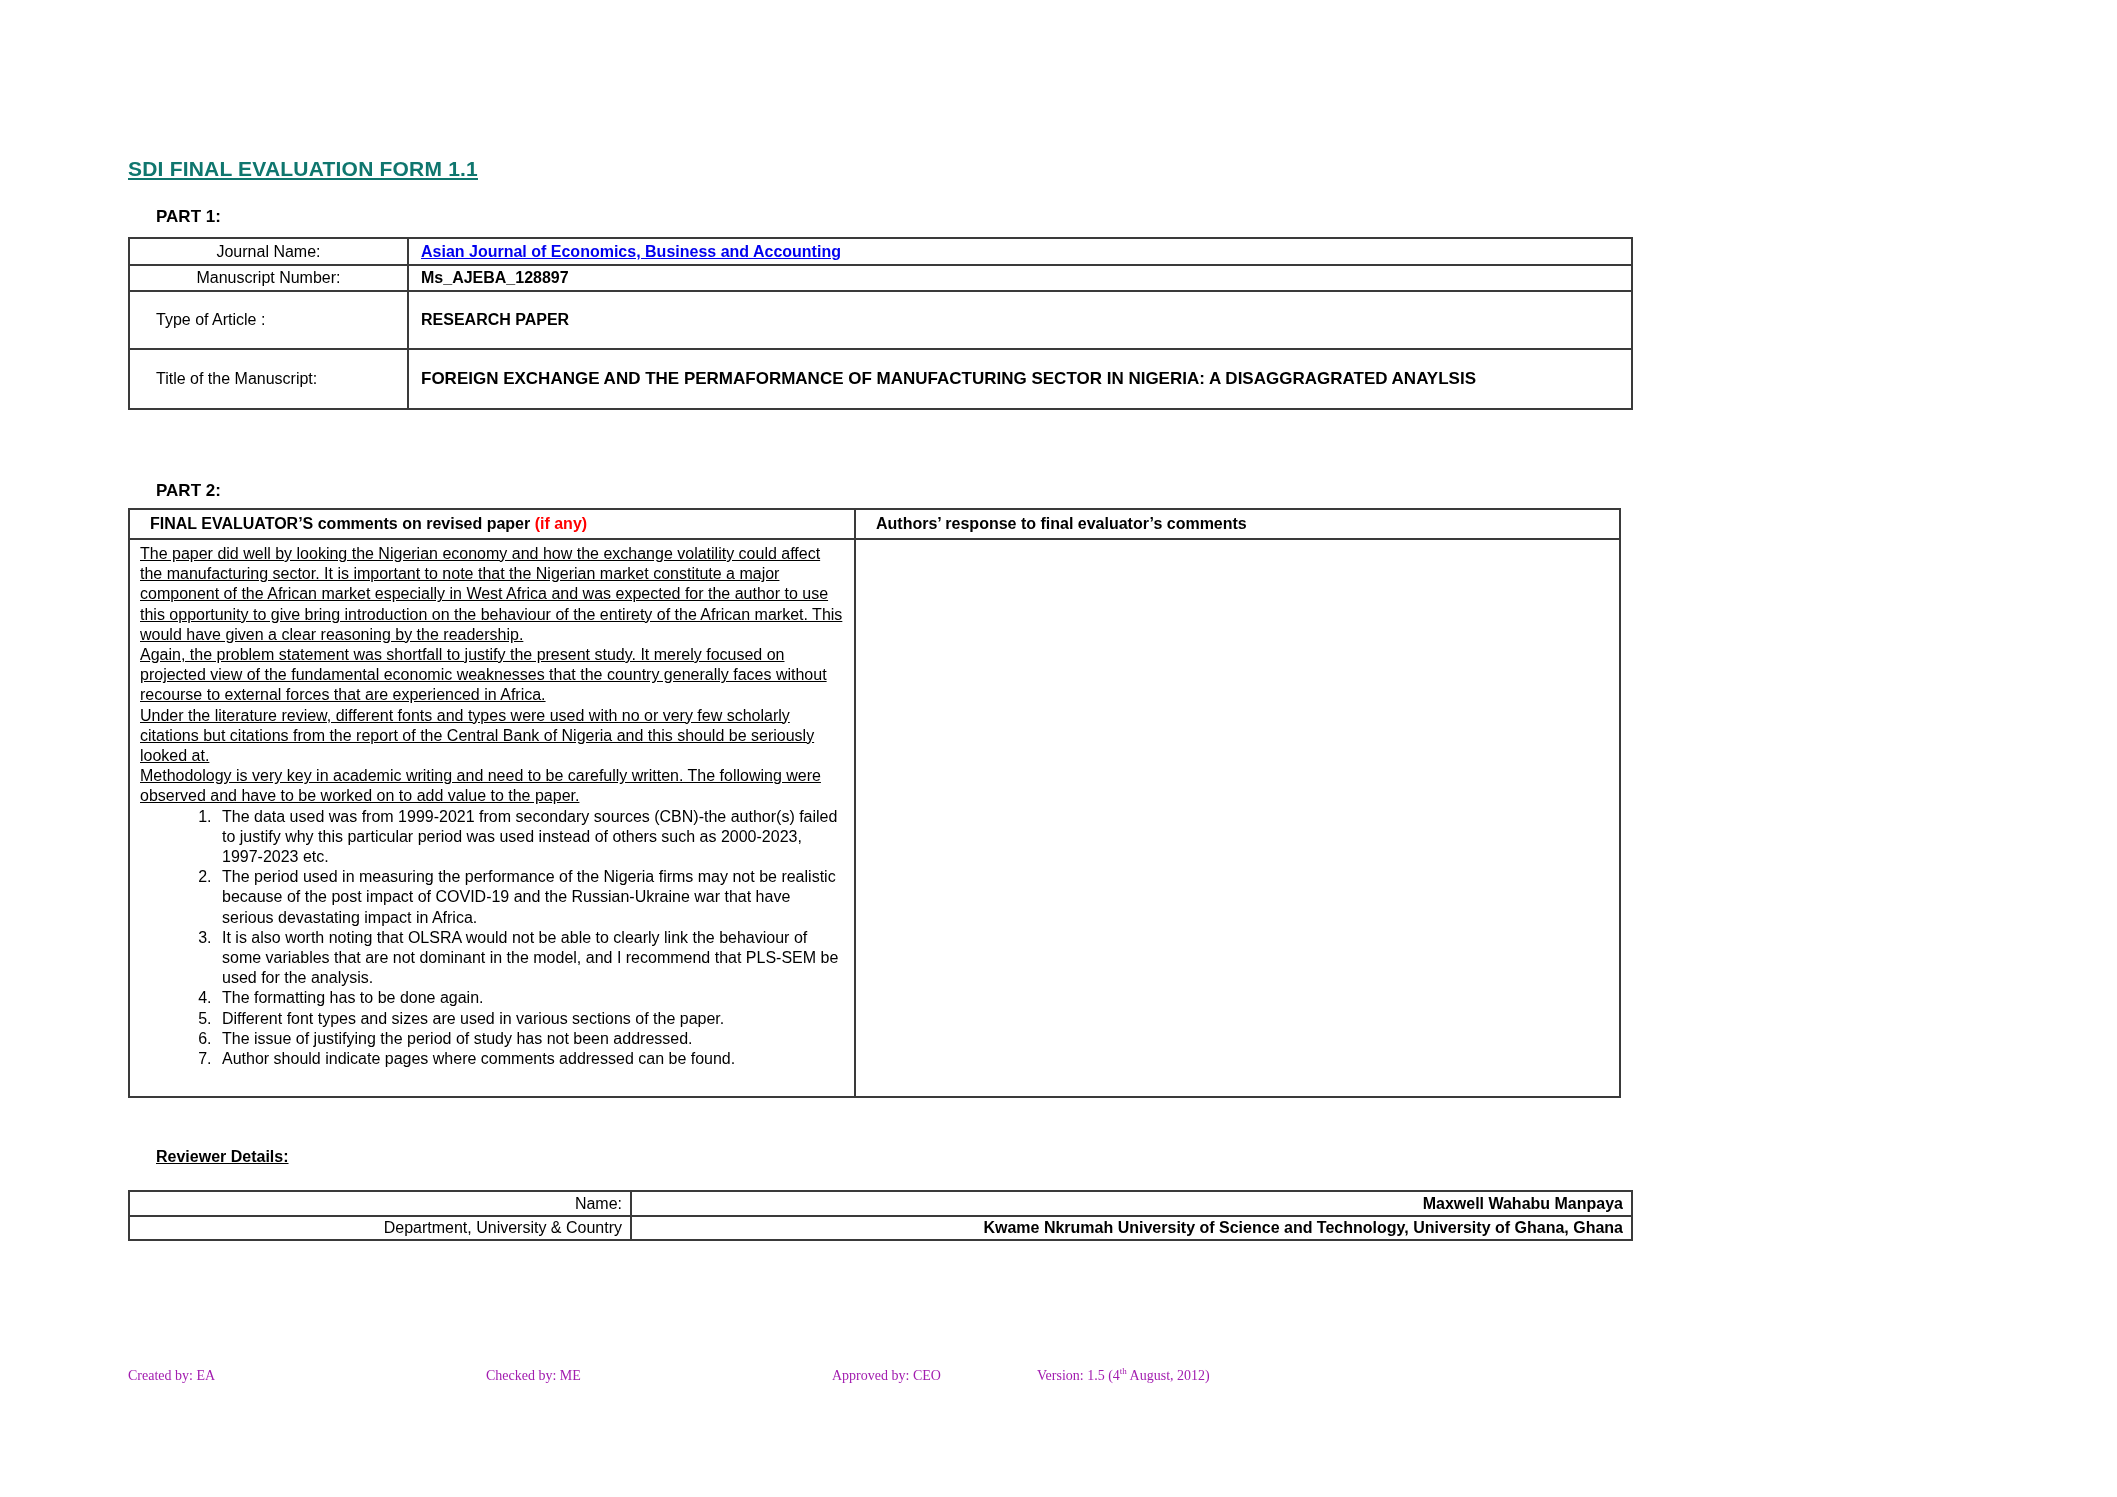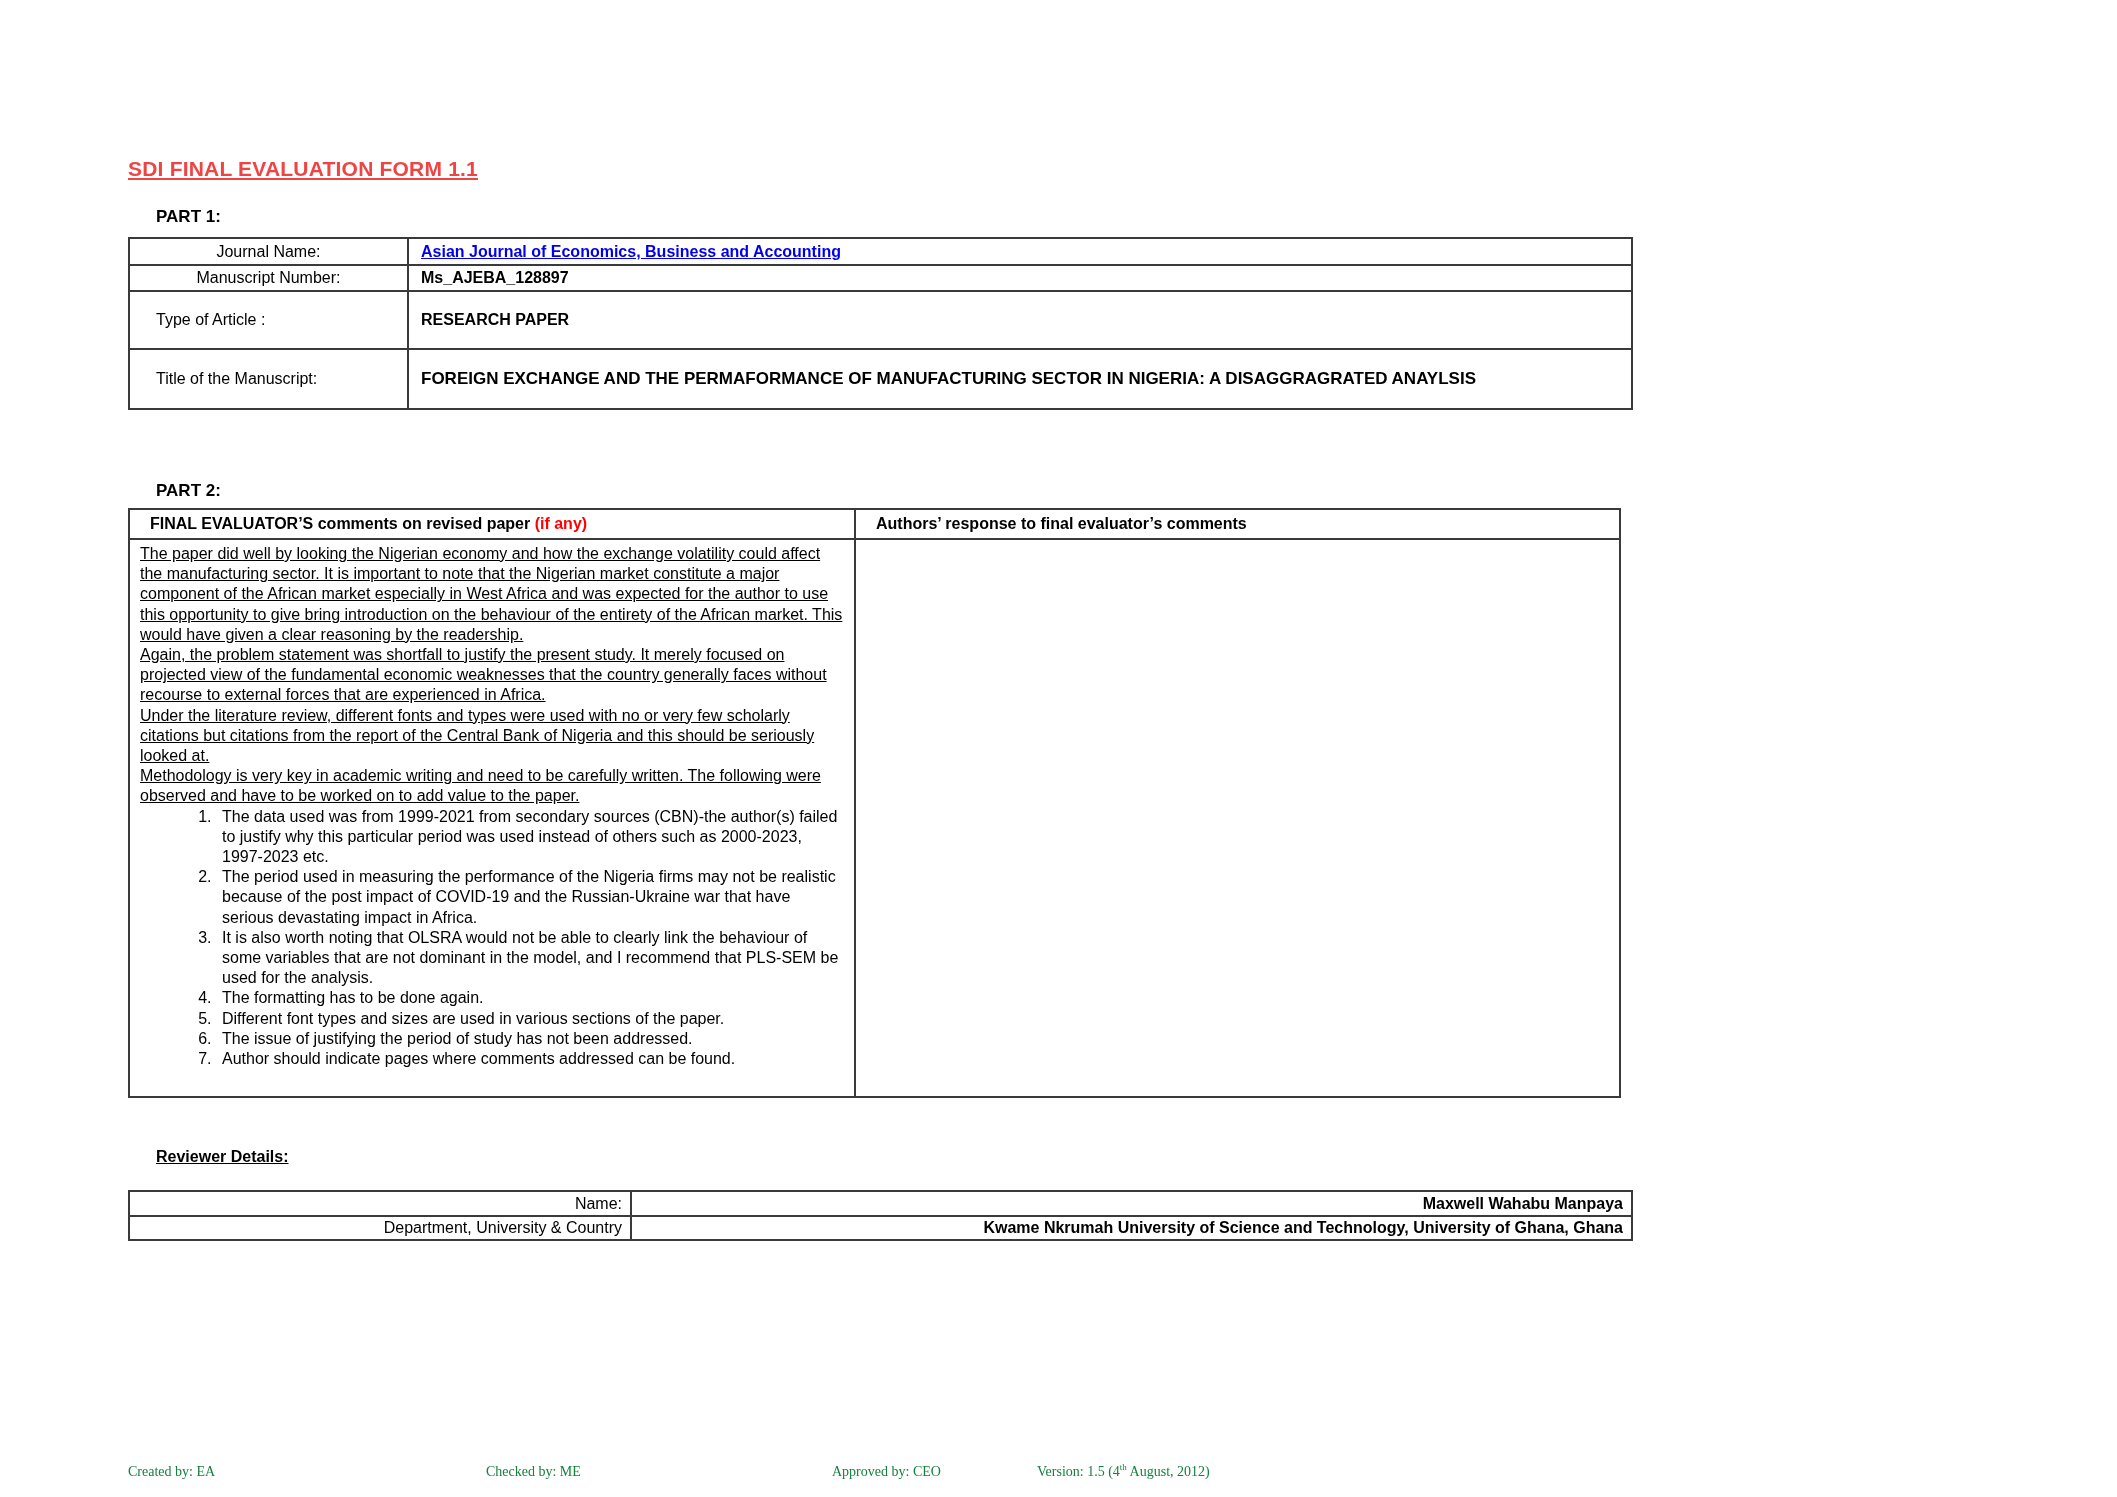--- a/index.html
+++ b/index.html
@@ -9,21 +9,21 @@
     background:#ffffff;
     font-family:"Liberation Sans",sans-serif;
     color:#000;
     overflow:hidden;
   }
   
   .form-title{
     position:absolute;left:128px;top:157px;
     margin:0;
     font-size:21px;font-weight:bold;
-    color:#ef4444;
+    color:#0f766e;
     text-decoration:underline;
     letter-spacing:.2px;
     text-align:right;
   }
   .section-label{
     position:absolute;left:128px;
     font-size:17px;font-weight:bold;color:#000;margin-left:28px;
   }
   #part1-label{top:207px;}
   #part2-label{top:481px;}
@@ -54,23 +54,23 @@
   .t2 .body-cell ol{margin:0;padding-left:76px;}
   .t2 .body-cell li{padding-left:6px;}
 
   
   .t3{top:1190px;width:1505px;}
   .t3 td{font-size:16px;padding:1px 8px;vertical-align:middle;text-align:right;}
   .t3 .rval{font-weight:bold;}
 
   
   .footer-item{
-    position:absolute;top:1464px;
+    position:absolute;top:1368px;
     font-family:"Liberation Serif",serif;
-    font-size:14px;color:#15803d;white-space:nowrap;
+    font-size:14px;color:#a21caf;white-space:nowrap;
   }
   #footer-created{left:128px;}
   #footer-checked{left:486px;}
   #footer-approved{left:832px;}
   #footer-version{left:1037px;}
   .sup{font-size:9px;vertical-align:super;line-height:0;}
 </style>
 </head>
 <body>
 

